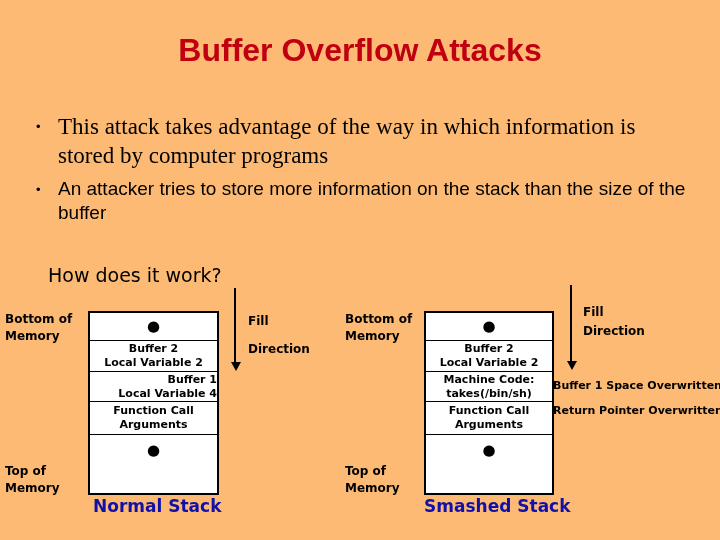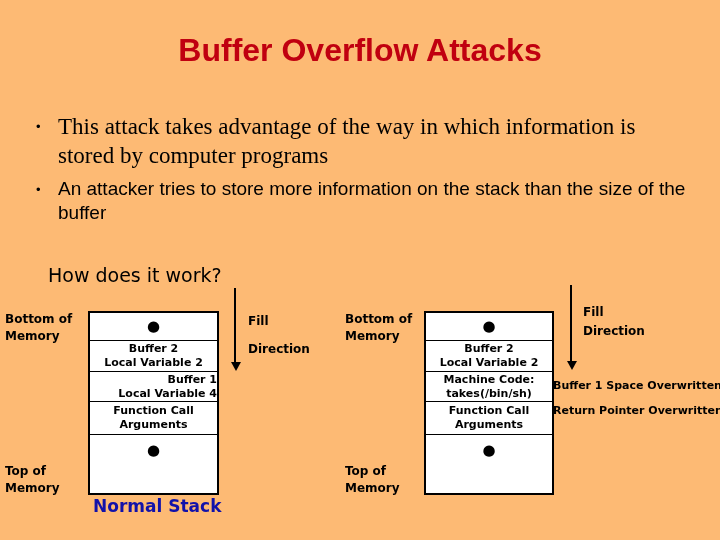--- a/index.html
+++ b/index.html
@@ -244,20 +244,21 @@
       </div>
       <div class="stack-cell" style="height: 33px;">
         <div>Function Call</div>
         <div>Arguments</div>
       </div>
       <div class="stack-cell" style="height: 31px;">
         <div class="cell-dot">●</div>
       </div>
     </div>
 
+  <div class="stack-caption" id="right-caption" style="left:424px; top:496px; width:130px; text-align:center;">Smashed Stack</div>
 
   <div class="arrow-line" id="right-arrow-line" style="left:570px; top:285px; height:78px;"></div>
   <div class="arrow-head" id="right-arrow-head" style="left:567px; top:361px;"></div>
   <div class="fill-label" id="right-fill-1" style="left:583px; top:303px;">Fill</div>
   <div class="fill-label" id="right-fill-2" style="left:583px; top:322px;">Direction</div>
 
   <div class="overwrite-note" id="note-1" style="left:553px; top:379px;">Buffer 1 Space Overwritten</div>
   <div class="overwrite-note" id="note-2" style="left:553px; top:404px;">Return Pointer Overwritten</div>
 
 </div>

